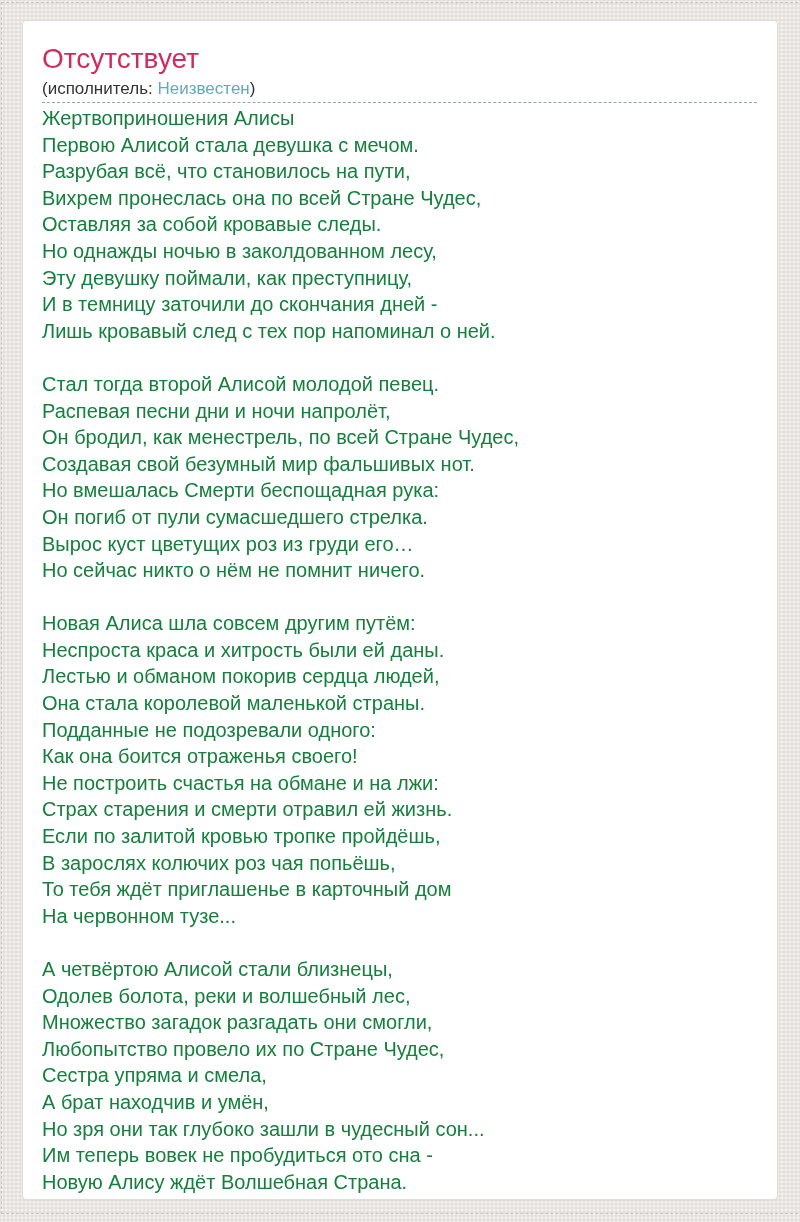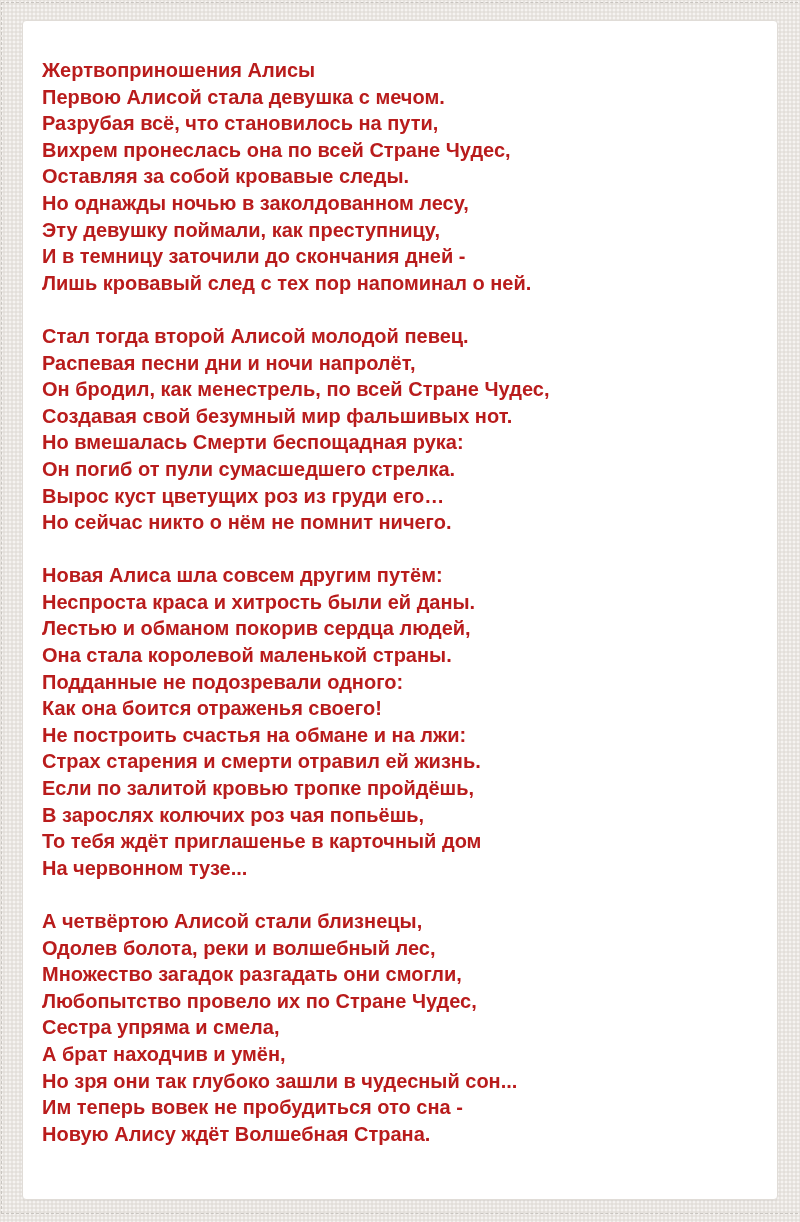--- a/index.html
+++ b/index.html
@@ -67,35 +67,45 @@
     cursor: pointer;
   }
 
   .header-separator {
     margin-top: 3px;
     border-bottom: 1px dashed #8fa6b0;
     height: 0;
   }
 
   .lyrics {
-    margin-top: 13px;
+    margin-top: 2px;
     font-size: 20px;
     line-height: 26.6px;
-    font-weight: bold;
-    color: #b91c1c;
+    font-weight: normal;
+    color: #15803d;
     white-space: pre-line;
   }
 </style>
 </head>
 <body>
 
 <div class="outer-border"></div>
 
 <div class="card">
 
+  <div>
+    <a class="song-title">Отсутствует</a>
+
+    <div class="artist-line">
+      <span>(исполнитель:</span>
+      <a class="artist-link">Неизвестен</a><span>)</span>
+    </div>
+
+    <div class="header-separator"></div>
+  </div>
 
   <div class="lyrics">Жертвоприношения Алисы
 Первою Алисой стала девушка с мечом.
 Разрубая всё, что становилось на пути,
 Вихрем пронеслась она по всей Стране Чудес,
 Оставляя за собой кровавые следы.
 Но однажды ночью в заколдованном лесу,
 Эту девушку поймали, как преступницу,
 И в темницу заточили до скончания дней -
 Лишь кровавый след с тех пор напоминал о ней.

